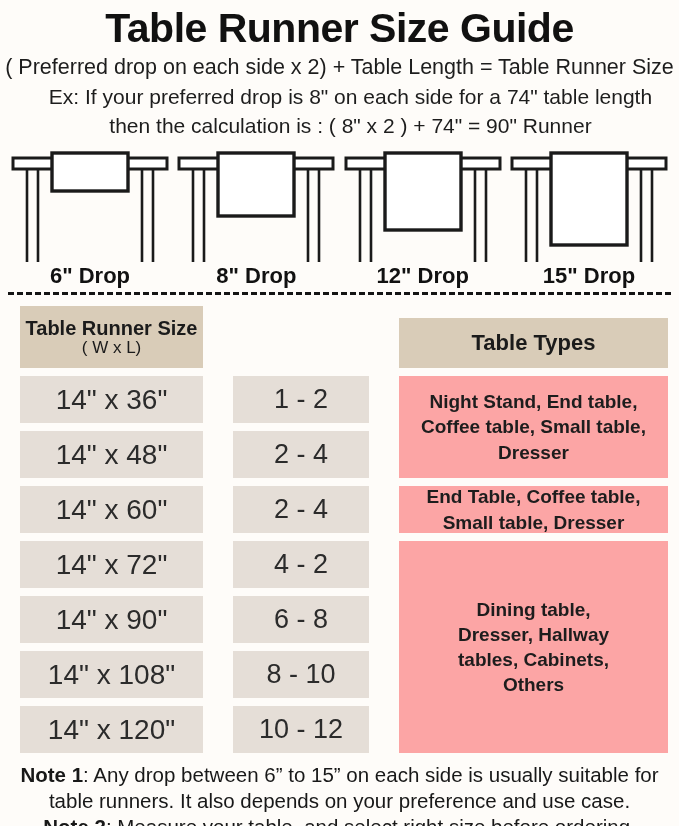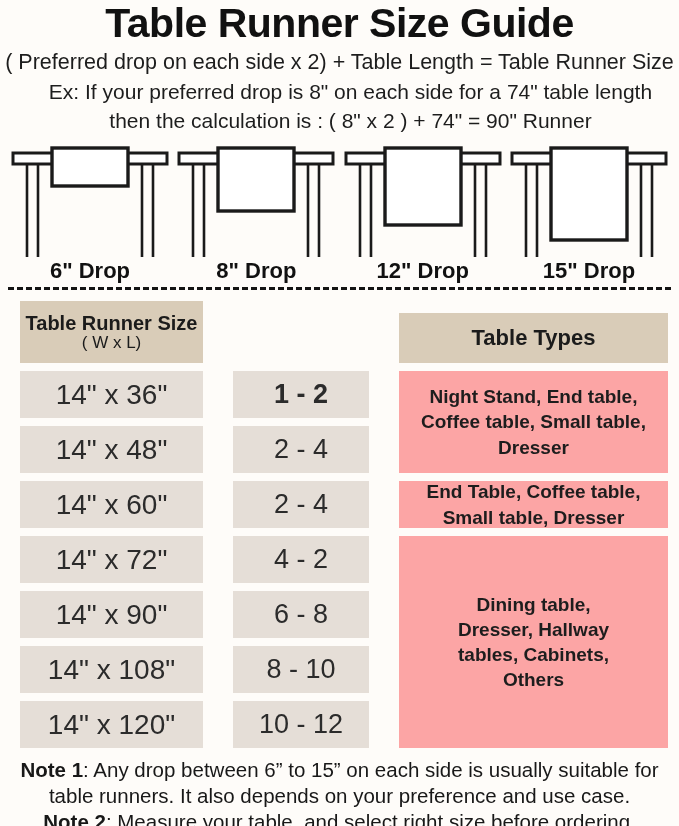--- a/index.html
+++ b/index.html
@@ -9,20 +9,21 @@
     background: #fefcf9;
     font-family: "Liberation Sans", "DejaVu Sans", sans-serif;
     color: #1c1c1c;
     overflow: hidden;
   }
   .page-title {
     text-align: center;
     font-size: 41px;
     font-weight: 800;
     letter-spacing: -0.5px;
+    padding-top: 5px;
     color: #111;
   }
   .formula-line {
     text-align: center;
     font-size: 21.5px;
     margin-top: 3px;
     color: #1d1d1d;
     white-space: nowrap;
   }
   .example-line { text-align: center; font-size: 21px; margin-top: 5px; color: #1d1d1d; padding-left: 22px; }
@@ -166,21 +167,21 @@
   <div class="hcell h-types" style="grid-column:3; grid-row:1;margin-top:12px;">Table Types</div>
 
   <div class="cell size-cell" style="grid-column:1; grid-row:2;">14" x 36"</div>
   <div class="cell size-cell" style="grid-column:1; grid-row:3;">14" x 48"</div>
   <div class="cell size-cell" style="grid-column:1; grid-row:4;">14" x 60"</div>
   <div class="cell size-cell" style="grid-column:1; grid-row:5;">14" x 72"</div>
   <div class="cell size-cell" style="grid-column:1; grid-row:6;">14" x 90"</div>
   <div class="cell size-cell" style="grid-column:1; grid-row:7;">14" x 108"</div>
   <div class="cell size-cell" style="grid-column:1; grid-row:8;">14" x 120"</div>
 
-  <div class="cell seats-cell" style="grid-column:2; grid-row:2;font-weight:bold;">1 - 2</div>
+  <div class="cell seats-cell" style="grid-column:2; grid-row:2;">1 - 2</div>
   <div class="cell seats-cell" style="grid-column:2; grid-row:3;">2 - 4</div>
   <div class="cell seats-cell" style="grid-column:2; grid-row:4;">2 - 4</div>
   <div class="cell seats-cell" style="grid-column:2; grid-row:5;">4 - 2</div>
   <div class="cell seats-cell" style="grid-column:2; grid-row:6;">6 - 8</div>
   <div class="cell seats-cell" style="grid-column:2; grid-row:7;">8 - 10</div>
   <div class="cell seats-cell" style="grid-column:2; grid-row:8;">10 - 12</div>
 
   <div class="tcell" style="grid-column:3; grid-row:2 / 4;">
     <span class="type-text">Night Stand, End table, Coffee table, Small table, Dresser</span>
   </div>

